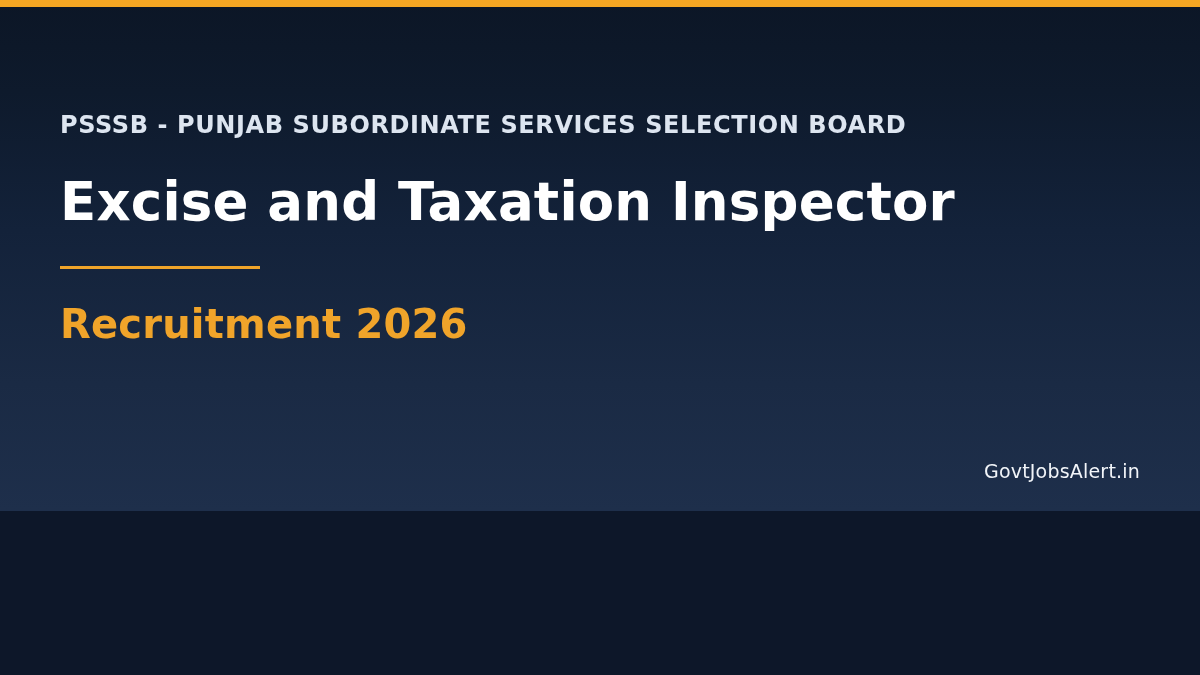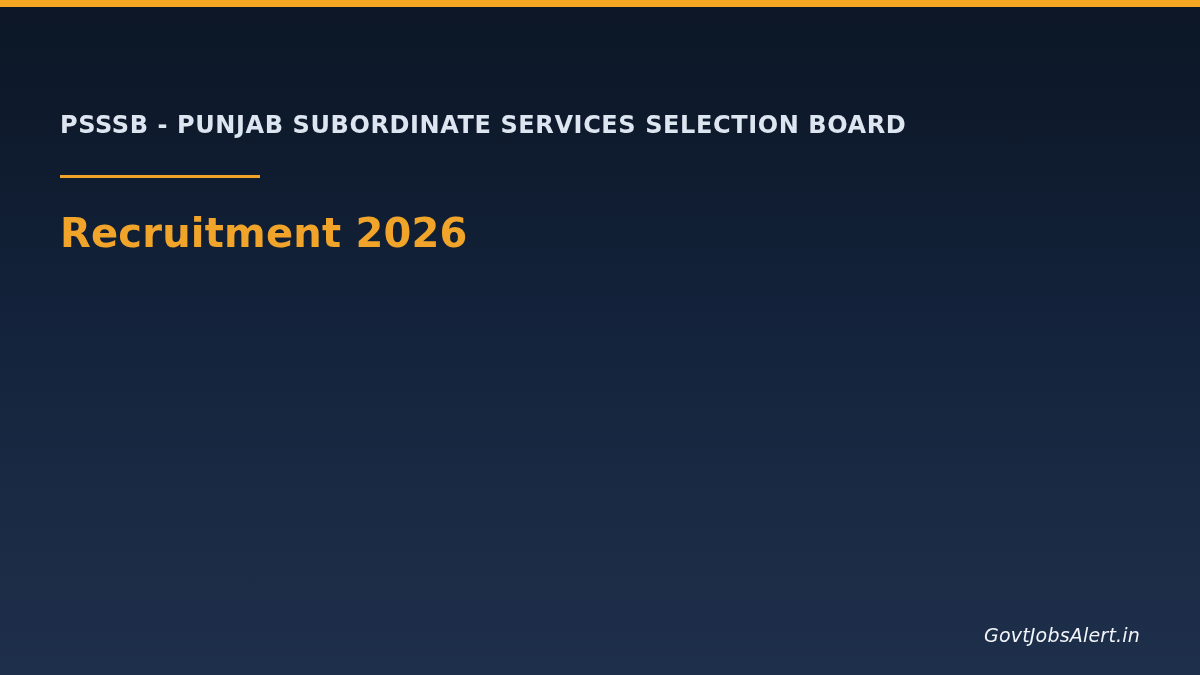--- a/index.html
+++ b/index.html
@@ -10,21 +10,21 @@
     width: 1200px;
     height: 675px;
     overflow: hidden;
     font-family: "DejaVu Sans", sans-serif;
     background: #0d1729;
   }
 
   #slide {
     position: relative;
     width: 1200px;
-    height: 675px;
+    height: 511px;
     box-sizing: border-box;
     background: linear-gradient(to bottom,
                 #0c1626 0%,
                 #0e1a2c 18%,
                 #13223a 45%,
                 #1a2a44 75%,
                 #1e2f4b 100%);
     overflow: hidden;
   }
 
@@ -91,34 +91,34 @@
   
   #watermark {
     position: absolute;
     right: 60px;
     bottom: 30px;
     font-size: 19px;
     font-weight: normal;
     color: #f2f5f9;
     letter-spacing: 0.2px;
     line-height: 1;
-    font-style: italic;
   }
 </style>
 </head>
 <body>
 
 <div id="slide">
 
   <div id="top-accent"></div>
 
   <div id="content">
 
     <div class="eyebrow">PSSSB - PUNJAB SUBORDINATE SERVICES SELECTION BOARD</div>
 
+    <div class="main-title">Excise and Taxation Inspector</div>
 
     <div class="divider"></div>
 
     <div class="subtitle">Recruitment 2026</div>
 
   </div>
 
   <div id="watermark">GovtJobsAlert.in</div>
 
 </div>

